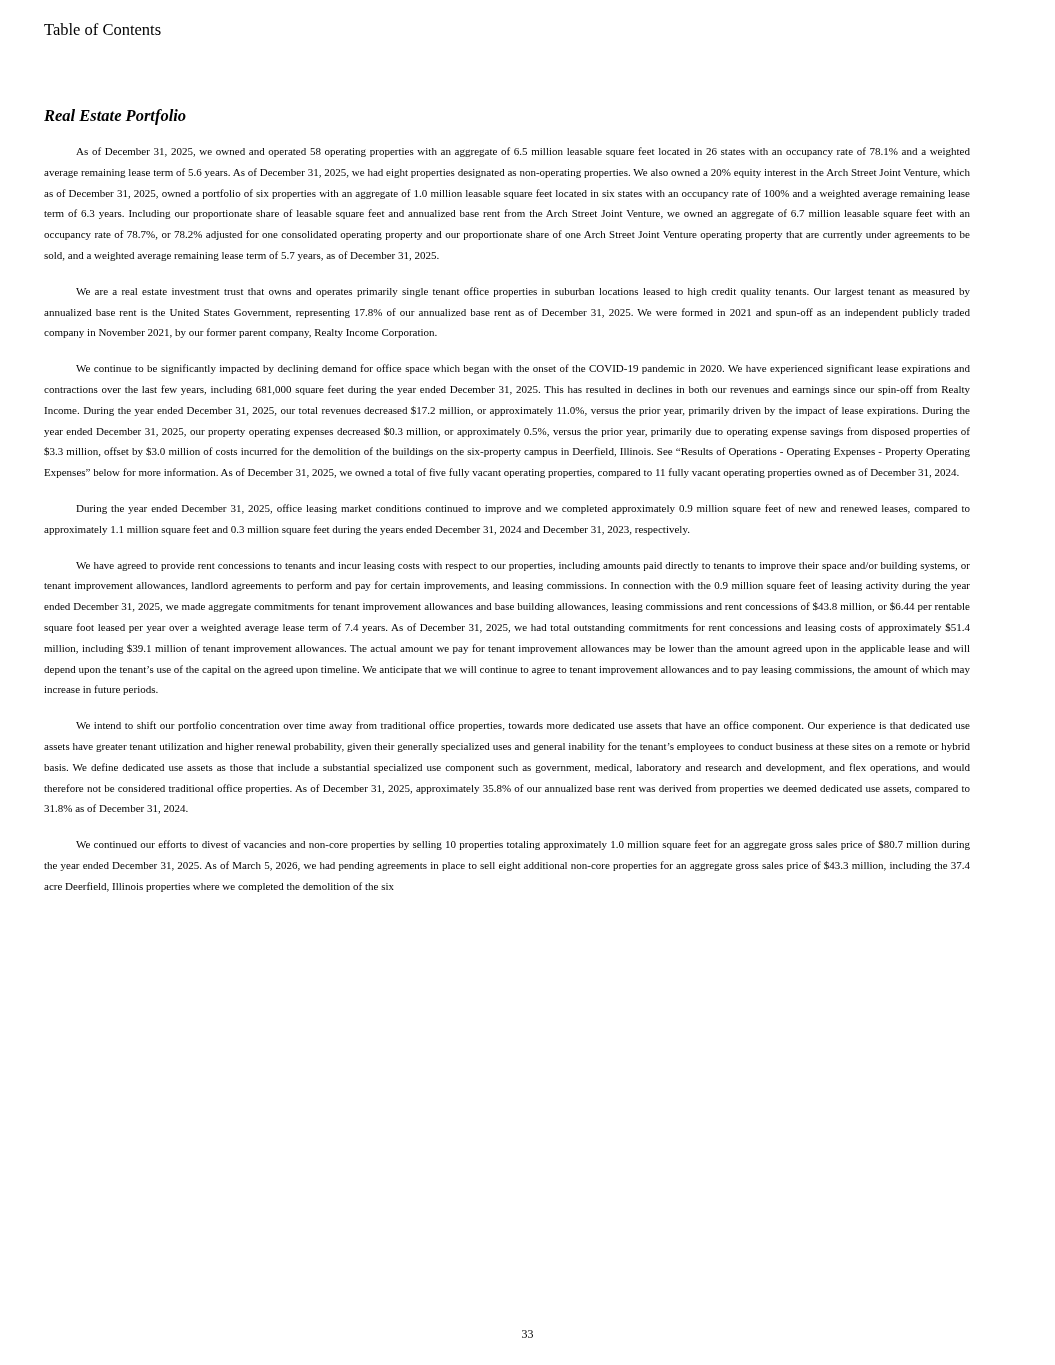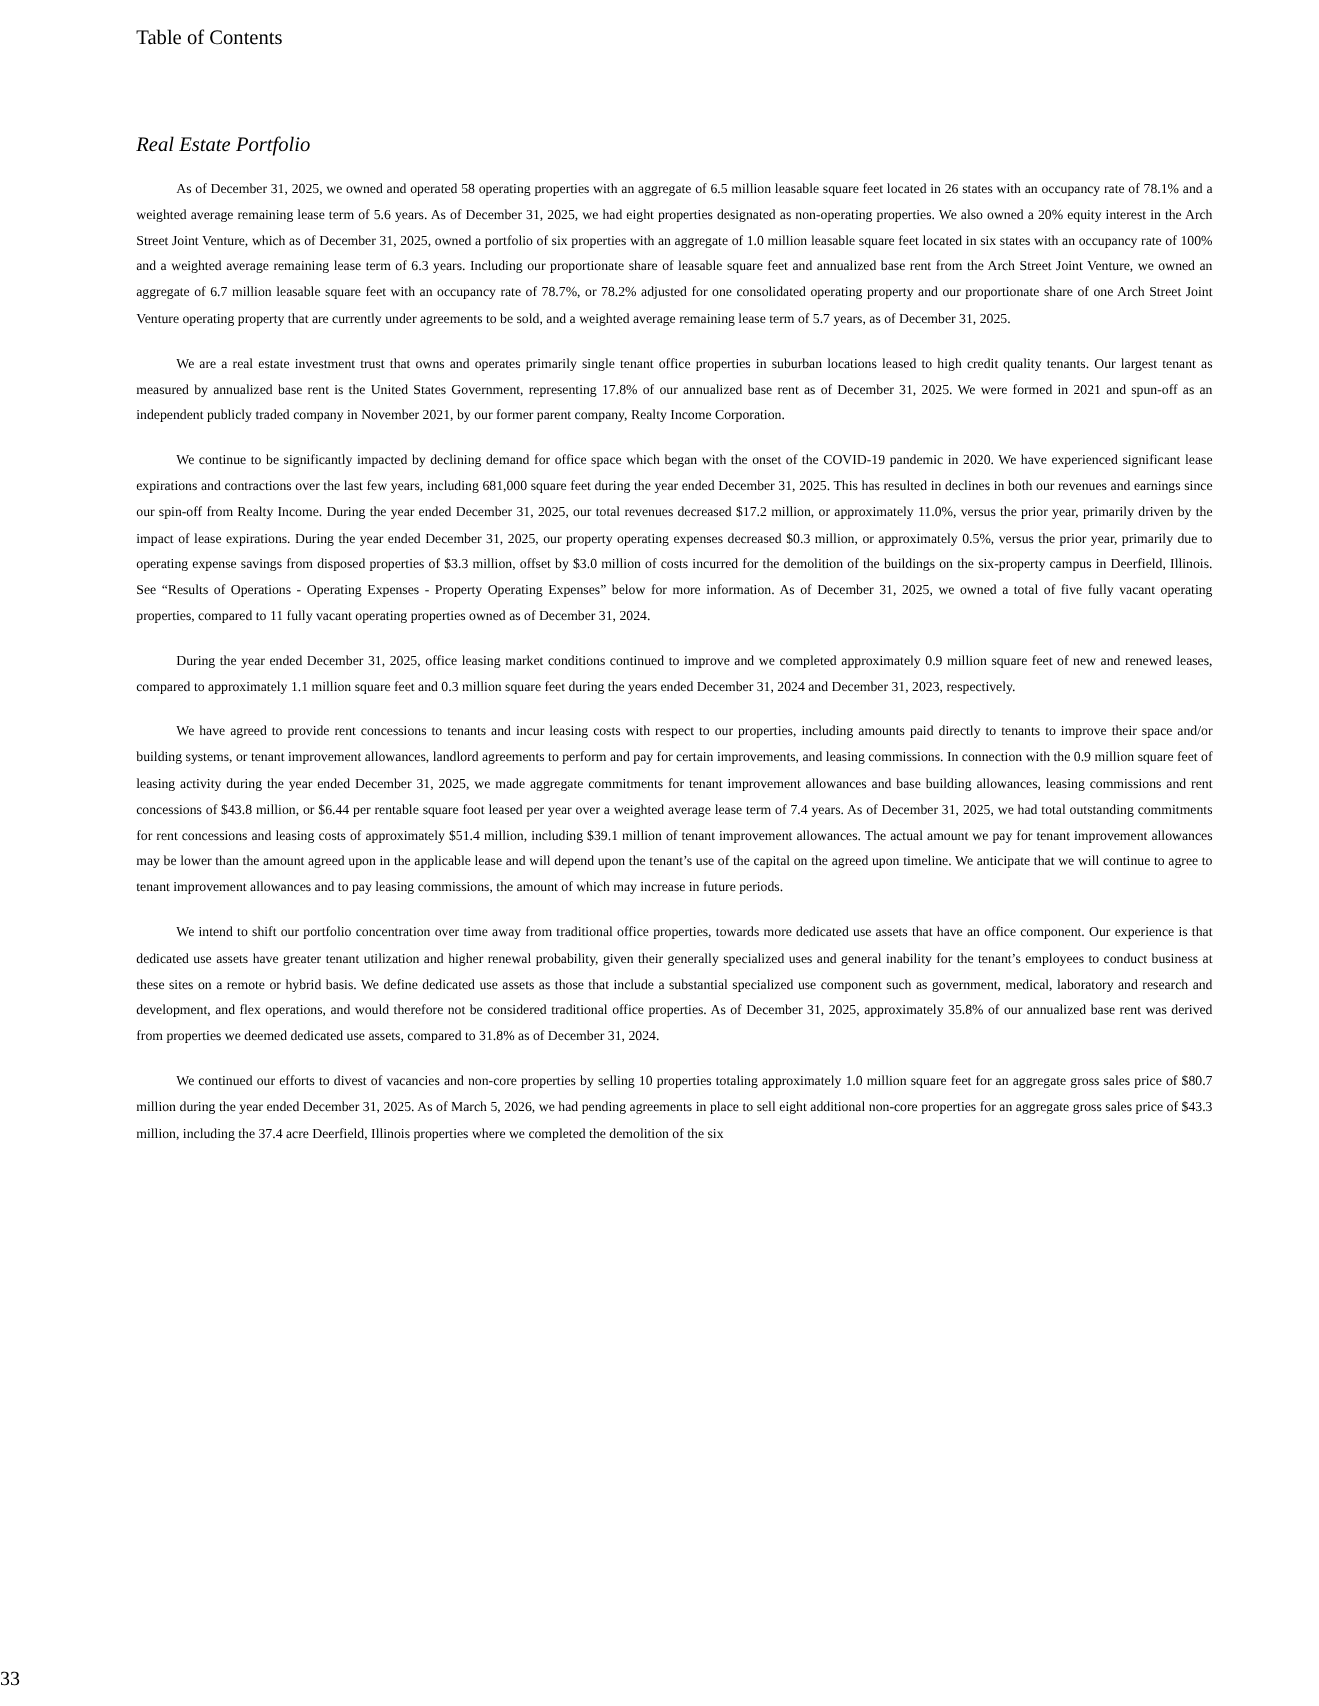--- a/index.html
+++ b/index.html
@@ -7,53 +7,54 @@
     padding: 0;
     background: #ffffff;
   }
   .page {
     position: relative;
     width: 1055px;
     height: 1365px;
     margin: 0 auto;
     background: #ffffff;
     box-sizing: border-box;
-    padding: 20px 85px 0 109px;
+    padding: 20px 85px 0 44px;
     font-family: "Liberation Serif", "DejaVu Serif", serif;
     color: #000000;
     overflow: hidden;
   }
   .toc {
     font-size: 16.5px;
     line-height: 20px;
     margin: 0;
   }
   h2.section-heading {
     font-size: 16.5px;
-    font-weight: normal;
+    font-weight: bold;
     font-style: italic;
     line-height: 20px;
     margin: 14px 0 0 0;
   }
   h2.section-heading.first {
     margin-top: 66px;
   }
   p.body-para {
     font-size: 11px;
     line-height: 20.8px;
     text-align: justify;
     text-indent: 32px;
     margin: 15px 0 0 0;
   }
   .page-number {
     position: absolute;
-    bottom: 12px;
+    bottom: 22px;
     left: 0;
     width: 100%;
-    font-size: 16px;
+    text-align: center;
+    font-size: 12px;
     line-height: 18px;
   }
 </style>
 </head>
 <body>
 
 <div class="page">
 
   <div class="toc">Table of Contents</div>
 

